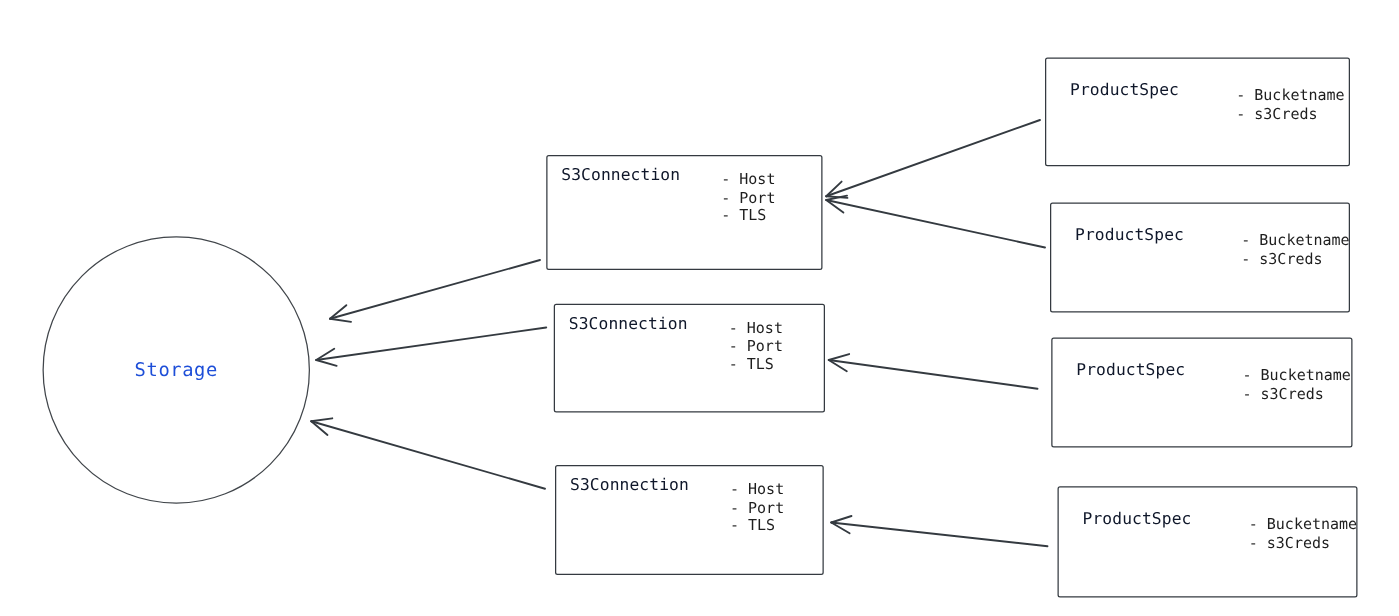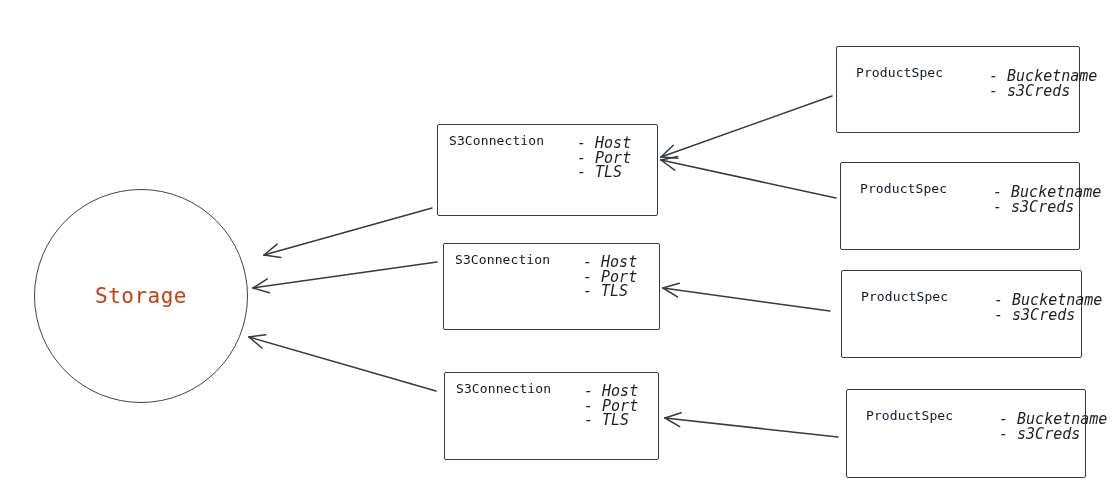--- a/index.html
+++ b/index.html
@@ -31,42 +31,41 @@
   }
   .node-box .title {
     position: absolute;
     font-size: 13px;
     color: #0f172a;
     letter-spacing: 0.1px;
     white-space: nowrap;
   }
   .node-box .attrs {
     position: absolute;
-    font-size: 15px;
+    font-size: 12px;
     line-height: 14.5px;
     color: #1e1e1e;
     white-space: nowrap;
-    font-style: italic;
   }
   .node-box .attrs div {
     white-space: nowrap;
   }
   .circle-node {
     position: absolute;
     box-sizing: border-box;
     border-radius: 50%;
     border: 1.5px solid #40454a;
     background: transparent;
     display: flex;
     align-items: center;
     justify-content: center;
   }
   .circle-node .circle-label {
-    font-size: 21px;
-    color: #c2410c;
+    font-size: 15px;
+    color: #1d4ed8;
     letter-spacing: 0.5px;
     text-align: right;
   }
 </style>
 </head>
 <body>
 
 <div id="canvas">
 
   <svg id="edges" viewBox="0 0 1119 493" xmlns="http://www.w3.org/2000/svg">

